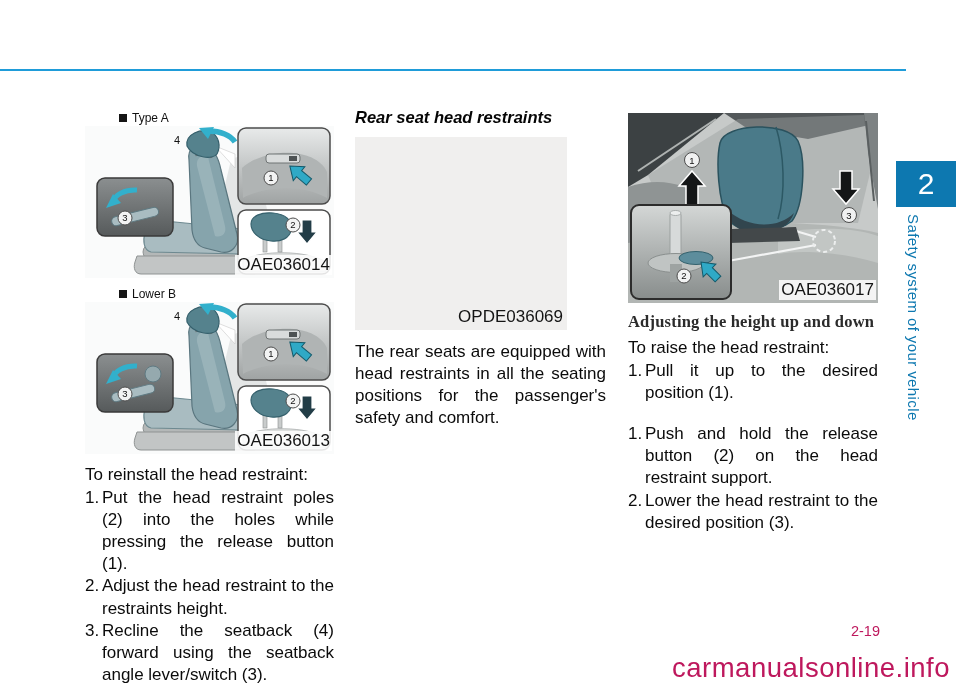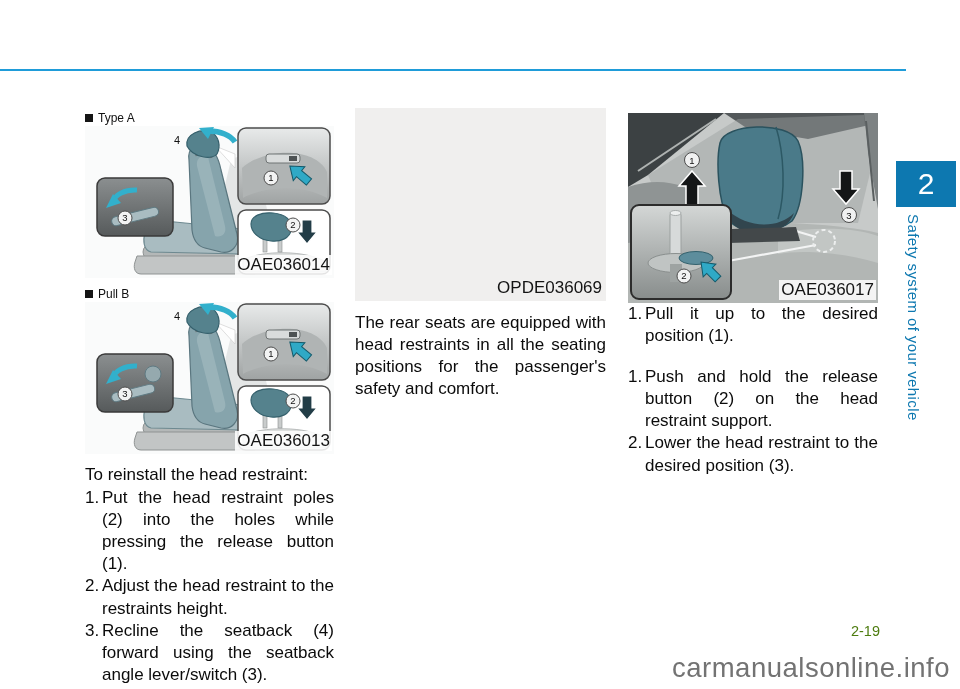--- a/index.html
+++ b/index.html
@@ -9,58 +9,58 @@
   }
   .top-rule { position:absolute; left:0; top:69px; width:906px; height:2px; background:#1f9cd9; }
 
   .col { position:absolute; }
   #col-left  { left:85px;  top:110px; width:249px; }
   #col-mid   { left:355px; top:108px; width:251px; }
   #col-right { left:628px; top:113px; width:250px; }
 
   
   .fig { position:relative; margin:0; }
-  .fig-label { height:16px; display:flex; align-items:center; gap:5px; font-size:12px; color:#111; }
+  .fig-label { height:16px; display:flex; align-items:center; gap:5px; font-size:12px; color:#111;margin-left:34px; }
   .fig-label .sq { width:8px; height:8px; background:#151515; flex:none; }
   .figsvg { display:block; width:249px; height:152px; }
   .fig-caption { position:absolute; right:2px; bottom:3px; font-size:17px; color:#141414;
                  background:rgba(255,255,255,.85); padding:0 2px; }
   #fig-b { margin-top:8px; }
 
   
   .bodytext { font-size:17px; line-height:1.3; text-align:justify; }
   .intro { margin:0 0 1px 0; }
   .steps { margin:0; }
   .step { display:flex; }
   .step-num { width:17px; flex:none; }
   .step-text { flex:1; text-align:justify; }
   #left-text { margin-top:10px; }
 
   
   .mid-heading { margin:0 0 10px 0; font-size:16.5px; font-weight:bold; font-style:italic; color:#050505; }
-  .mid-figure { position:relative; width:251px; height:193px; background:#f0efee; }
+  .mid-figure { position:relative; width:212px; height:193px; background:#f0efee; }
   .mid-figure .fig-caption { background:transparent; }
   .mid-para { margin-top:11px; }
 
   
   .rfig { position:relative; width:250px; }
   .rfigsvg { display:block; width:250px; height:190px; }
   .right-heading { font-family:"Liberation Serif", serif; font-weight:bold; font-size:16.5px;
                    color:#2b2b2b; margin:9px 0 5px 0; letter-spacing:0.2px; }
   .gap { height:19px; }
 
   
   .chapter-badge { position:absolute; left:896px; top:161px; width:60px; height:46px;
                    background:#0d78b0; color:#fff; font-size:30px;
                    display:flex; align-items:center; justify-content:center; }
   .chapter-title { position:absolute; left:905px; top:214px; height:260px;
                    writing-mode:vertical-rl; font-size:15px; color:#0d78b0; letter-spacing:0.4px; }
 
-  .page-number { position:absolute; left:790px; top:623px; width:90px; text-align:right; font-size:14.5px; color:#4d7c0f; }
-  .watermark { position:absolute; left:672px; top:652px; font-size:27.5px; color:#737373; letter-spacing:0.5px; }
+  .page-number { position:absolute; left:790px; top:623px; width:90px; text-align:right; font-size:14.5px; color:#be185d; }
+  .watermark { position:absolute; left:672px; top:652px; font-size:27.5px; color:#be185d; letter-spacing:0.5px; }
 
   svg text.co { font-family:"Liberation Sans",sans-serif; font-size:9.5px; fill:#111; text-anchor:middle; }
   svg text.num4 { font-family:"Liberation Sans",sans-serif; font-size:11px; fill:#111; text-anchor:middle; }
 </style>
 </head>
 <body>
 
 <div class="page">
 
   <div class="top-rule"></div>
@@ -143,21 +143,21 @@
           <circle cx="40" cy="92" r="7" fill="#f2f3f3" stroke="#4d4d4d"></circle>
           <text class="co" x="40" y="95.3">3</text>
         </g>
       </svg>
       <figcaption class="fig-caption">OAE036014</figcaption>
     </figure>
 
     <figure class="fig" id="fig-b">
       <div class="fig-label">
         <span class="sq"></span>
-        <span>Pull B</span>
+        <span>Lower B</span>
       </div>
       <svg class="figsvg" viewBox="0 0 249 152">
         <rect width="249" height="152" fill="#fafbfb"></rect>
         <path d="M146,34 C158,26 170,32 173,44 L190,118 C193,132 182,142 170,140 L122,134 Z" fill="#e4e6e6"></path>
         <polygon points="150,28 130,20 150,42" fill="#ffffff" stroke="#c9c9c9" stroke-width="0.6"></polygon>
         <polygon points="90,96 118,130 90,106" fill="#ffffff" stroke="#c9c9c9" stroke-width="0.6"></polygon>
         <rect x="58" y="118" width="104" height="16" rx="8" fill="#b4b8b8" stroke="#8f9393"></rect>
         <path d="M52,130 L168,130 C174,130 176,134 174,140 L170,148 L56,148 C50,148 48,142 50,136 Z" fill="#c2c5c5" stroke="#8f9393" stroke-width="1"></path>
         <path d="M60,106 C60,98 70,94 80,95 L150,102 C160,104 164,112 160,120 L156,128 L66,126 C58,124 58,114 60,106 Z" fill="#a9bcc1" stroke="#6d8990" stroke-width="1.2"></path>
         <path d="M104,34 C102,22 112,16 122,20 C130,24 134,34 136,44 L152,108 C155,120 146,128 136,126 L120,122 C112,120 108,112 107,104 Z" fill="#86a4ac" stroke="#5a767f" stroke-width="1.2"></path>
@@ -217,20 +217,21 @@
         </div>
         <div class="step">
           <span class="step-num">3.</span>
           <span class="step-text">Recline the seatback (4) forward using the seatback angle lever/switch (3).</span>
         </div>
       </div>
     </div>
   </div>
 
   <div class="col" id="col-mid">
+    <h2 class="mid-heading">Rear seat head restraints</h2>
     <figure class="fig mid-figure">
       <figcaption class="fig-caption">OPDE036069</figcaption>
     </figure>
     <p class="bodytext mid-para">The rear seats are equipped with head restraints in all the seating positions for the passenger's safety and comfort.</p>
   </div>
 
   <div class="col" id="col-right">
     <figure class="fig rfig">
       <svg class="rfigsvg" viewBox="0 0 250 190">
         <rect width="250" height="190" fill="#c7cac9"></rect>
@@ -271,22 +272,24 @@
           <g transform="translate(90,166) rotate(-135)">
             <path d="M0,-4 L12,-4 L12,-9 L24,0 L12,9 L12,4 L0,4 Z" fill="#2fa9c6" stroke="#145a6b"></path>
           </g>
           <circle cx="56" cy="163" r="7" fill="#f2f3f3" stroke="#4d4d4d"></circle>
           <text class="co" x="56" y="166.3">2</text>
         </g>
       </svg>
       <figcaption class="fig-caption">OAE036017</figcaption>
     </figure>
 
+    <h3 class="right-heading">Adjusting the height up and down</h3>
 
     <div class="bodytext">
+      <p class="intro">To raise the head restraint:</p>
       <div class="step">
         <span class="step-num">1.</span>
         <span class="step-text">Pull it up to the desired position (1).</span>
       </div>
     </div>
 
     <div class="gap"></div>
 
     <div class="bodytext">
       <div class="step">

